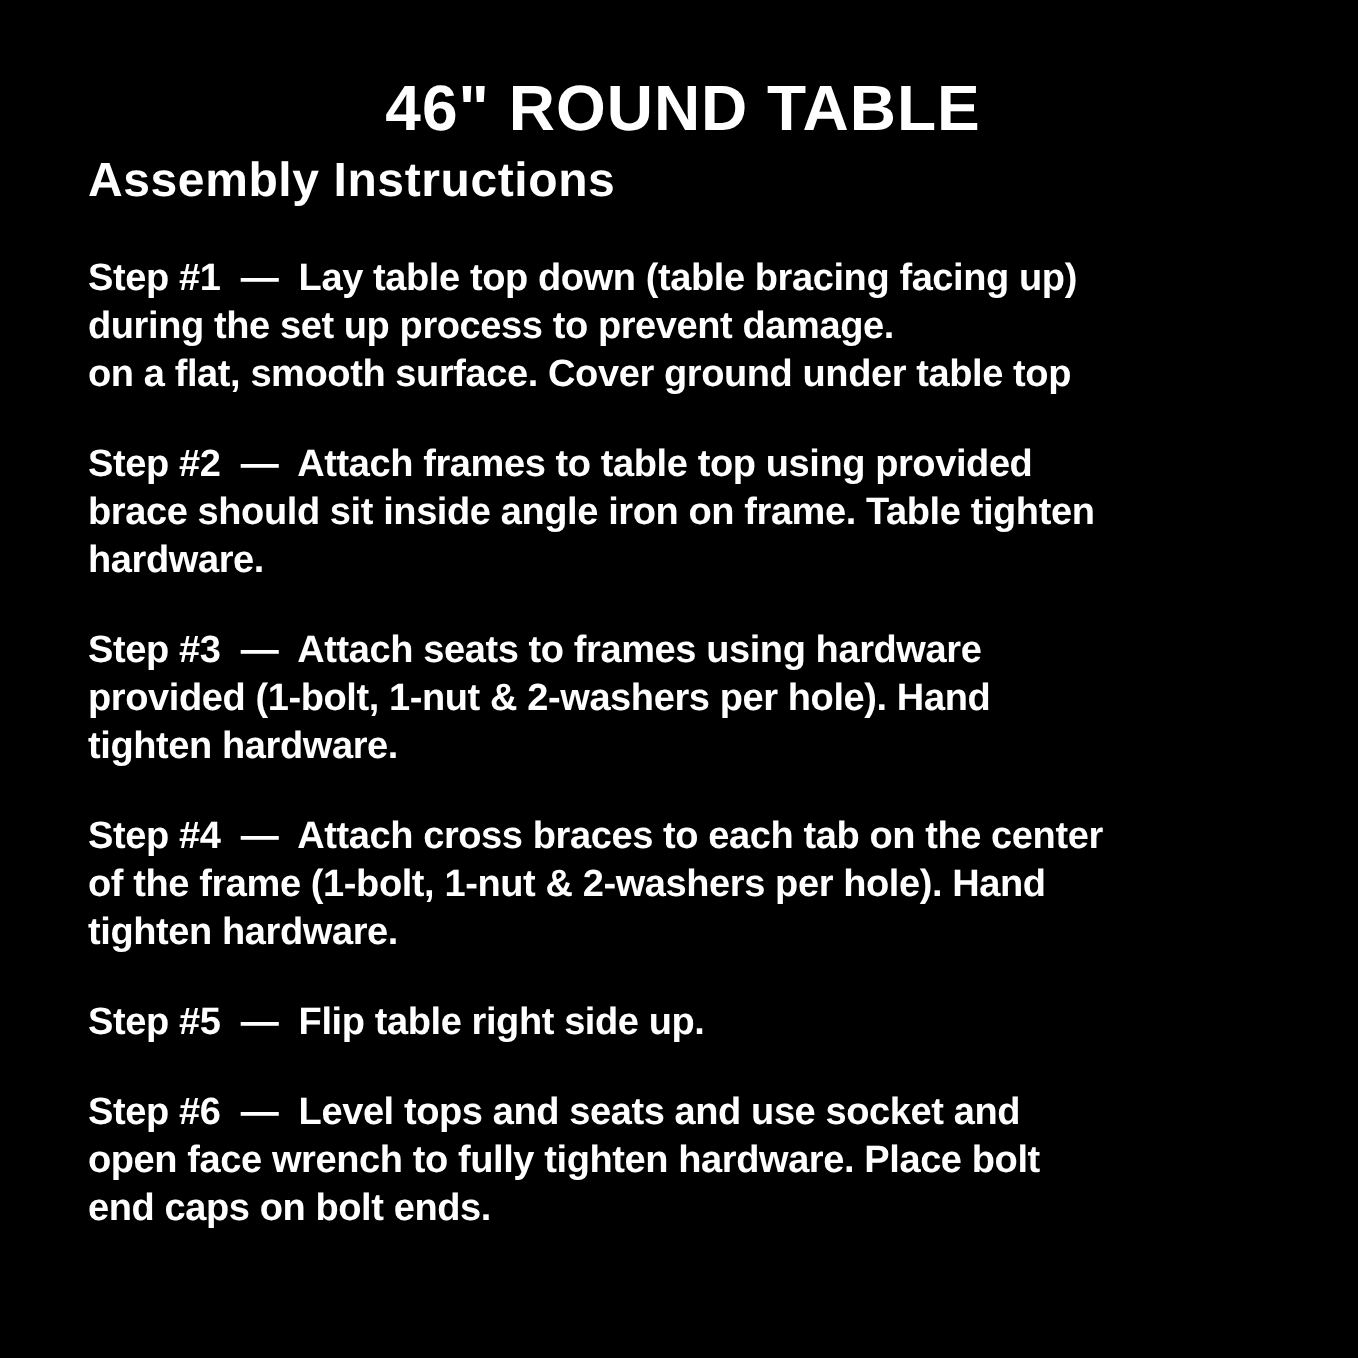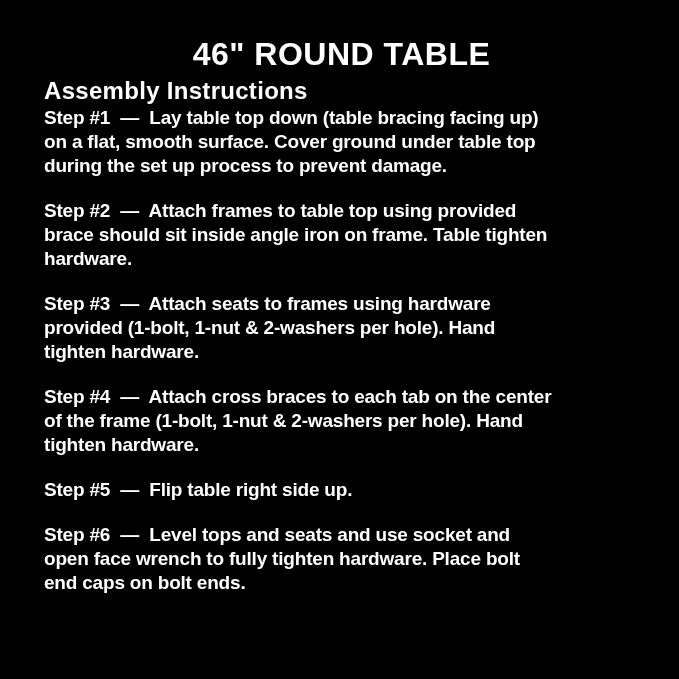--- a/index.html
+++ b/index.html
@@ -31,20 +31,21 @@
   .subtitle {
     margin: 4px 0 0 0;
     height: 30px;
     line-height: 30px;
     font-size: 24px;
     text-align: left;
     letter-spacing: 0.3px;
     white-space: pre;
   }
   .steps {
+    margin-top: 22px;
   }
   .step {
     margin: 0 0 21px 0;
   }
   .line {
     font-size: 19px;
     line-height: 24px;
     letter-spacing: -0.2px;
     white-space: pre;
   }
@@ -53,22 +54,22 @@
 <body>
 
 <div class="poster">
   <h1 class="title">46" ROUND TABLE</h1>
   <h2 class="subtitle">Assembly Instructions</h2>
 
   <div class="steps">
 
     <div class="step">
       <div class="line">Step #1  —  Lay table top down (table bracing facing up)</div>
+      <div class="line">during the set up process to prevent damage.</div>
       <div class="line">on a flat, smooth surface. Cover ground under table top</div>
-      <div class="line">during the set up process to prevent damage.</div>
     </div>
 
     <div class="step">
       <div class="line">Step #2  —  Attach frames to table top using provided</div>
       <div class="line">brace should sit inside angle iron on frame. Table tighten</div>
       <div class="line">hardware.</div>
     </div>
 
     <div class="step">
       <div class="line">Step #3  —  Attach seats to frames using hardware</div>

